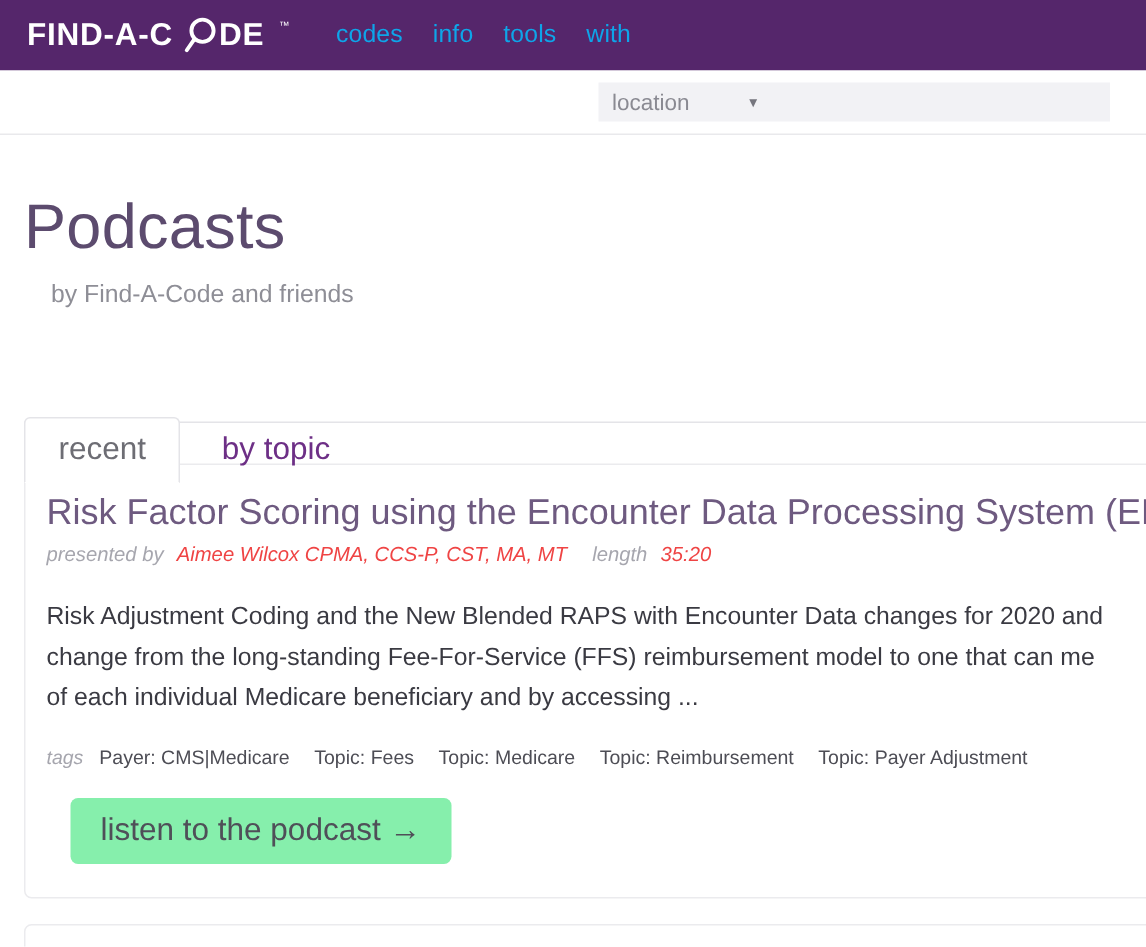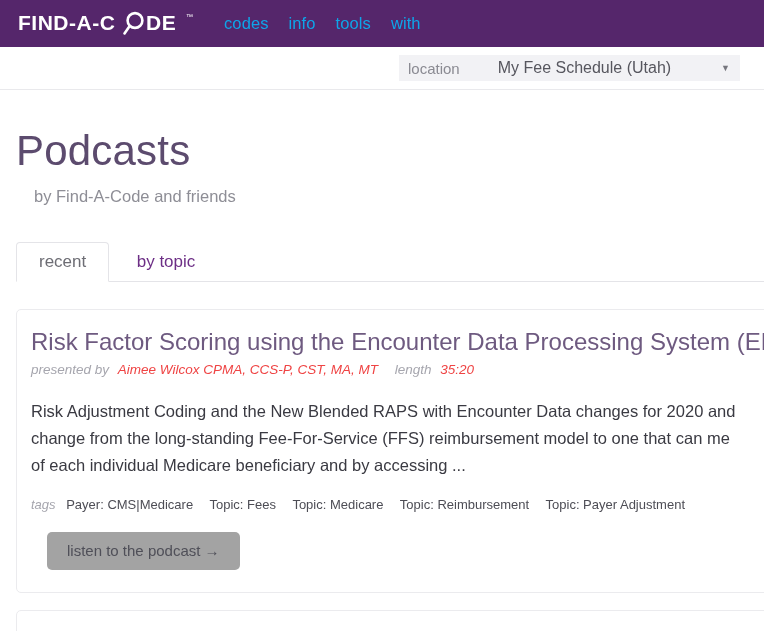--- a/index.html
+++ b/index.html
@@ -120,28 +120,29 @@
     position: absolute;
     left: 16px; right: 0; bottom: 0;
     height: 1px;
     background: #e4e4e8;
   }
   .tab {
     position: relative;
     z-index: 2;
     display: inline-block;
     padding: 10px 22px 11px 22px;
-    font-size: 17px;
+    font-size: 21px;
     line-height: 1;
     cursor: pointer;
     color: #6d2f86;
     background: transparent;
     border: 1px solid transparent;
     border-radius: 4px 4px 0 0;
     vertical-align: bottom;
+    margin-top: 36px;
   }
   .tab.active {
     color: #6d6d74;
     background: #ffffff;
     border-color: #e4e4e8;
     border-bottom-color: #ffffff;
   }
 
   
   .cards { padding: 27px 0 0 16px; }
@@ -196,25 +197,25 @@
     cursor: pointer;
     text-decoration: none;
     margin-top: 11px;
   }
 
   .listen-btn {
     display: inline-block;
     margin-top: 20px;
     margin-left: 16px;
     padding: 11px 20px 12px 20px;
-    background: #a3a3a3;
+    background: #86efac;
     border: none;
     border-radius: 5px;
     font-family: "Liberation Sans", sans-serif;
-    font-size: 15px;
+    font-size: 21px;
     color: #4f4f58;
     cursor: pointer;
     line-height: 1;
   }
 </style>
 </head>
 <body>
 
 <div class="page">
 
@@ -238,21 +239,20 @@
       <a class="nav-link" href="#">info</a>
       <a class="nav-link" href="#">tools</a>
       <a class="nav-link" href="#">with</a>
     </div>
 
   </div>
 
   <div class="locstrip">
     <div class="locbox">
       <span class="loc-label">location</span>
-      <span class="loc-value">My Fee Schedule (Utah)</span>
       <span class="loc-caret">▼</span>
     </div>
   </div>
 
   <div class="main">
 
     <div class="title-block">
       <h1 class="page-title">Podcasts</h1>
       <div class="subtitle">by Find-A-Code and friends</div>
     </div>

